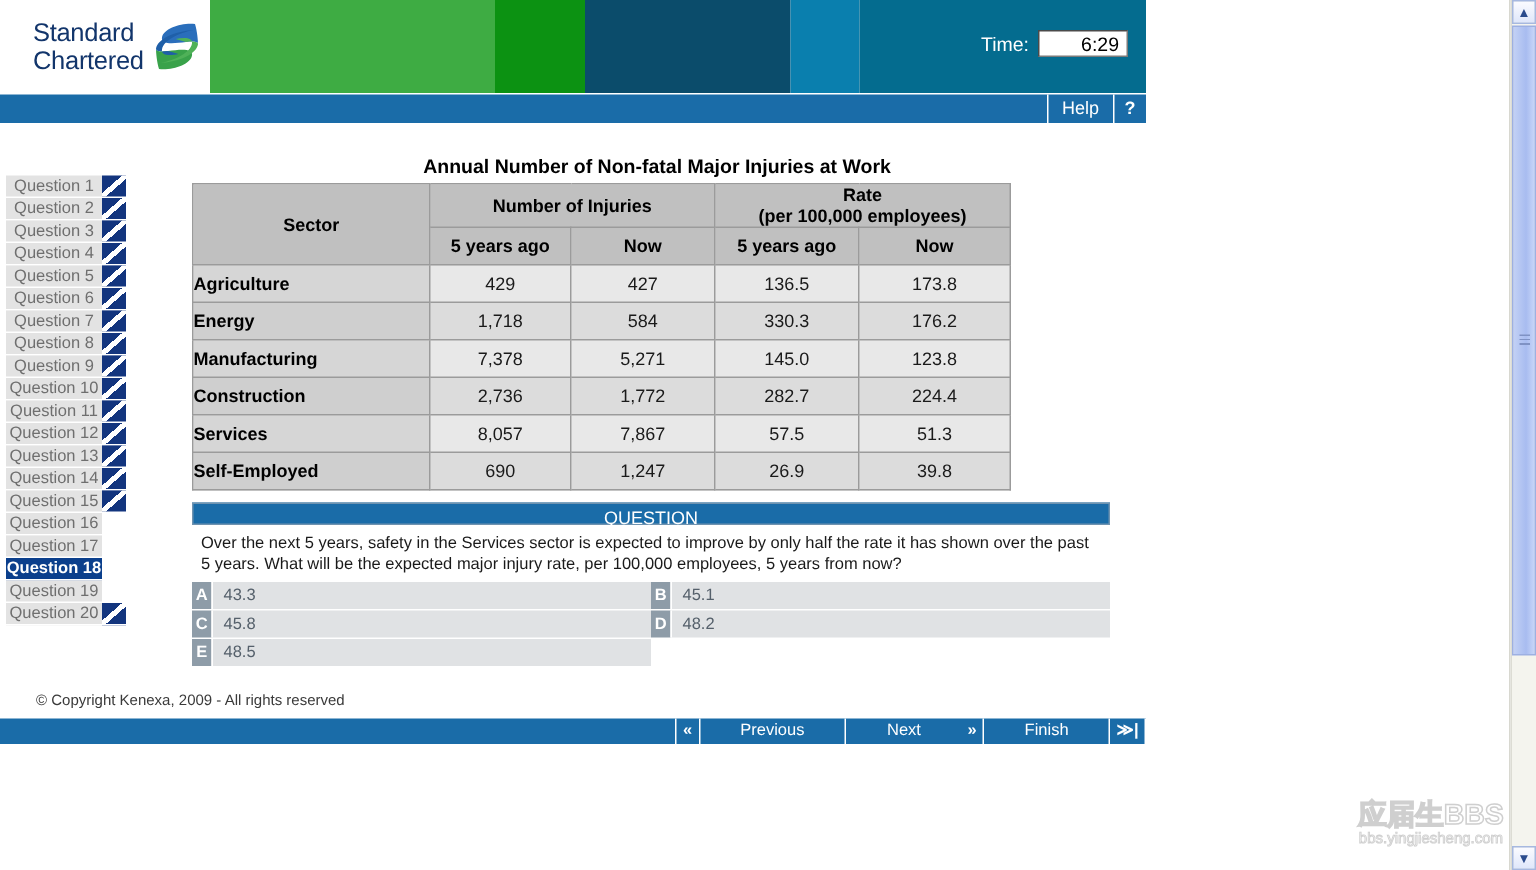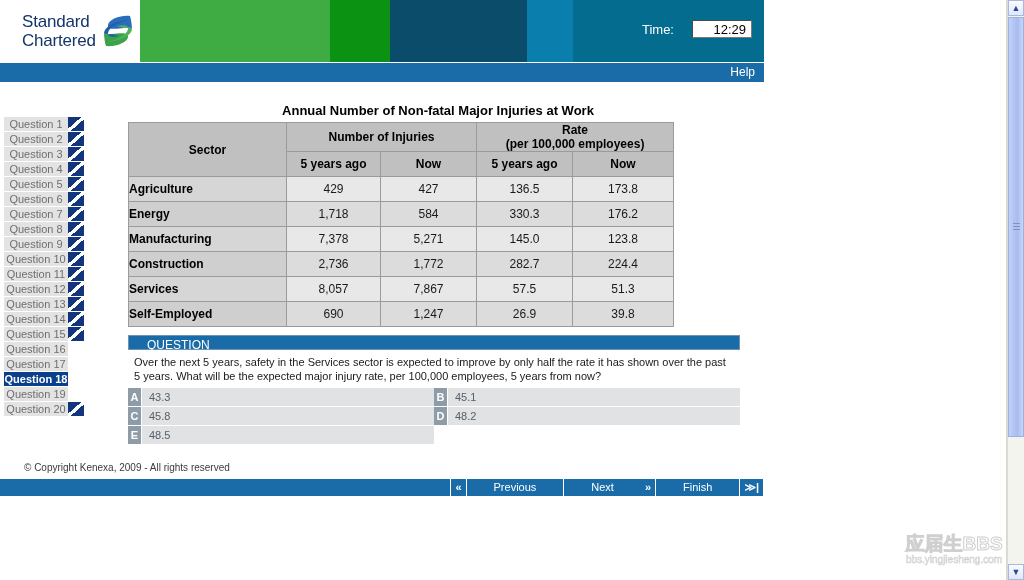--- a/index.html
+++ b/index.html
@@ -64,21 +64,21 @@
   }
   .band-a { left: 140px; width: 190px; background: #3eac43; }
   .band-b { left: 330px; width: 60px;  background: #0c9212; }
   .band-c { left: 390px; width: 137px; background: #0b4c6b; }
   .band-d { left: 527px; width: 46px;  background: #0a7fae; }
   .band-e { left: 573px; width: 191px; background: #046c8f; }
 
   .time-wrap {
     position: absolute;
     right: 12px; top: 20px;
-    display: flex; align-items: center; gap: 12px;
+    display: flex; align-items: center;
   }
   .time-label {
     color: #ffffff;
     font-size: 13px;
     margin-right: 6px;
   }
   .time-box {
     width: 60px; height: 18px;
     background: #ffffff;
     border: 1px solid #7a7a7a;
@@ -100,21 +100,20 @@
     background: #1a6ca8;
     border-top: 1px solid #ffffff;
     box-sizing: border-box;
   }
   .nav-right {
     position: absolute;
     right: 0; top: 0;
     height: 19px;
     display: flex;
     align-items: stretch;
-    flex-direction: column;
   }
   .nav-sep { width: 1px; background: #ffffff; }
   .nav-item {
     color: #ffffff;
     font-size: 12px;
     line-height: 19px;
     padding: 0 9px;
     cursor: pointer;
     white-space: nowrap;
   }
@@ -219,20 +218,21 @@
   }
   .q-head {
     background: #1a6ca8;
     color: #ffffff;
     font-size: 12px;
     padding: 2px 18px;
     height: 15px;
     line-height: 14px;
     box-sizing: border-box;
     border: 1px solid #6f93b0;
+    text-align: center;
   }
   .q-text {
     font-size: 11px;
     color: #1a1a1a;
     line-height: 14px;
     padding: 5px 6px 5px 6px;
     background: #ffffff;
   }
   .options {
     width: 612px;
@@ -403,21 +403,21 @@
         </div>
       </div>
       <div class="band band-a"></div>
       <div class="band band-b"></div>
       <div class="band band-c"></div>
       <div class="band band-d"></div>
       <div class="band band-e"></div>
 
       <div class="time-wrap">
         <span class="time-label">Time:</span>
-        <div class="time-box">12:29</div>
+        <div class="time-box">6:29</div>
       </div>
     </div>
 
     <div class="navbar">
       <div class="nav-right">
         <div class="nav-sep"></div>
         <div class="nav-item">Help</div>
         <div class="nav-sep"></div>
         <div class="nav-item q">?</div>
       </div>

